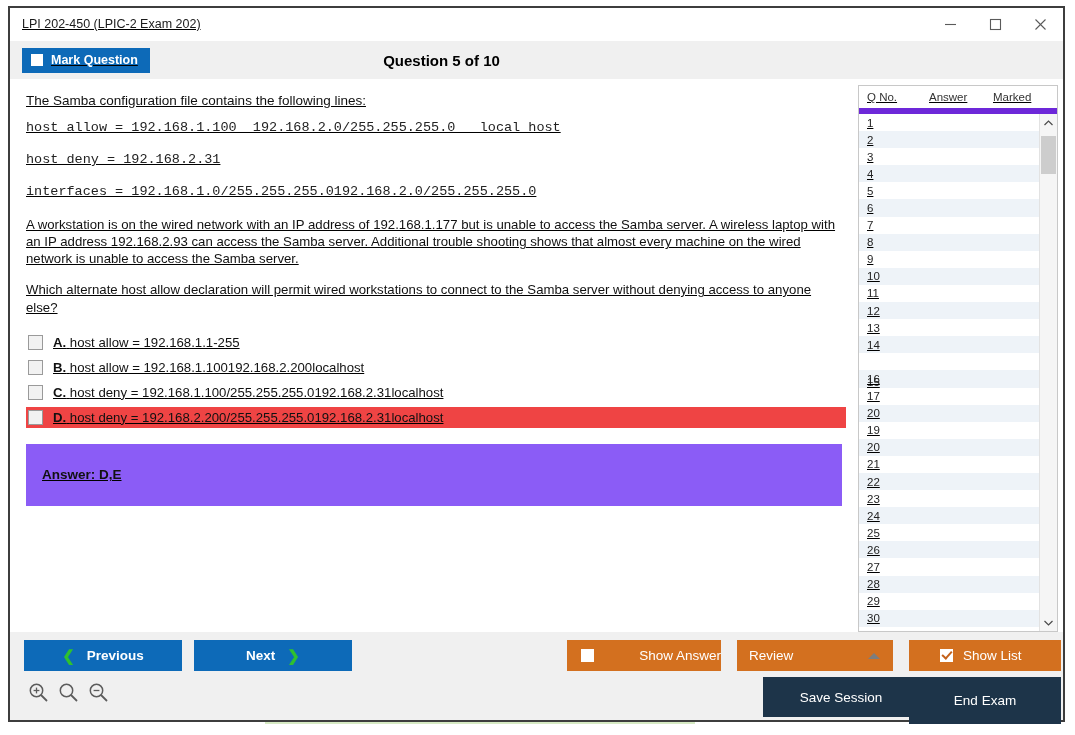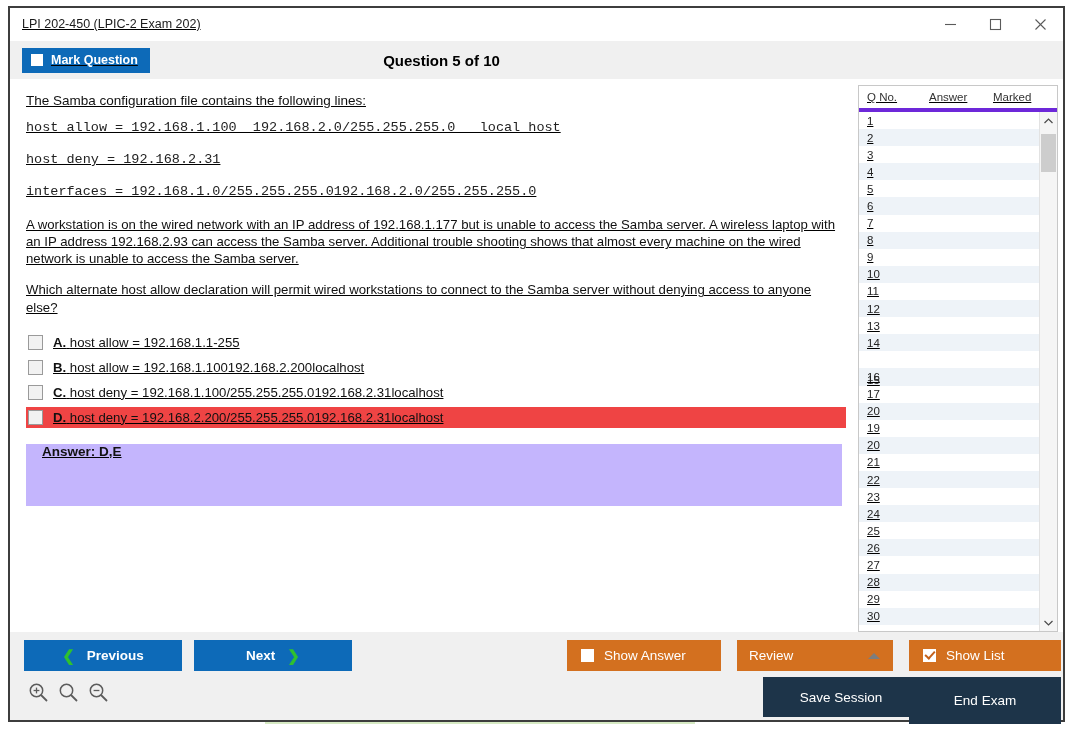--- a/index.html
+++ b/index.html
@@ -149,23 +149,24 @@
   .opt-text {
     font-size: 13.2px;
     color: #111111;
     white-space: nowrap;
   }
   .opt-text b { font-weight: bold; }
 
   .answer-box {
     margin-top: 16px;
     margin-right: 4px;
-    background: #c4b5fd;
+    background: #8b5cf6;
     height: 62px;
     display: flex;
+    align-items: center;
     padding-left: 16px;
     box-sizing: border-box;
   }
   .answer-text {
     font-size: 13.5px;
     font-weight: bold;
     color: #111111;
   }
 
   
@@ -177,21 +178,21 @@
     flex-direction: column;
     border: 1px solid #c8c8c8;
     box-sizing: border-box;
     background: #ffffff;
     min-height: 0;
   }
   .list-header {
     display: flex;
     height: 22px;
     align-items: center;
-    border-bottom: 4px solid #6d28d9;
+    border-bottom: 6px solid #6d28d9;
     flex: 0 0 auto;
     background: #ffffff;
   }
   .list-header span {
     font-size: 11.5px;
     color: #333333;
   }
   .col-qno { width: 62px; padding-left: 8px; }
   .col-answer { width: 64px; }
   .col-marked { flex: 1 1 auto; }
@@ -267,25 +268,25 @@
     user-select: none;
     box-sizing: border-box;
   }
   .btn-blue { background: #0d6ab8; }
   .btn-orange { background: #d3701f; font-weight: normal; }
   .btn-dark { background: #1d3449; font-weight: normal; }
 
   #btn-previous { left: 14px;  top: 8px;  width: 158px; height: 31px; }
   #btn-next     { left: 184px; top: 8px;  width: 158px; height: 31px; }
   #btn-showanswer { left: 557px; top: 8px; width: 154px; height: 31px;
-                    justify-content: flex-start; padding-left: 14px; }
+                    justify-content: space-between; padding-left: 14px; }
   #btn-review   { left: 727px; top: 8px;  width: 156px; height: 31px;
                   justify-content: flex-start; padding-left: 12px; }
   #btn-showlist { left: 899px; top: 8px;  width: 152px; height: 31px;
-                  justify-content: flex-start; padding-left: 14px; }
+                  justify-content: flex-start; padding-left: 31px; }
   #btn-savesession { left: 753px; top: 45px; width: 156px; height: 40px; }
   #btn-endexam  { left: 899px; top: 45px; width: 152px; height: 47px; }
 
   .chev { font-size: 15px; color: #2fc12f; font-weight: bold; }
   #btn-previous .chev { margin-right: 12px; }
   #btn-next .chev { margin-left: 12px; }
 
   .cb-white {
     width: 13px; height: 13px;
     background: #ffffff;

